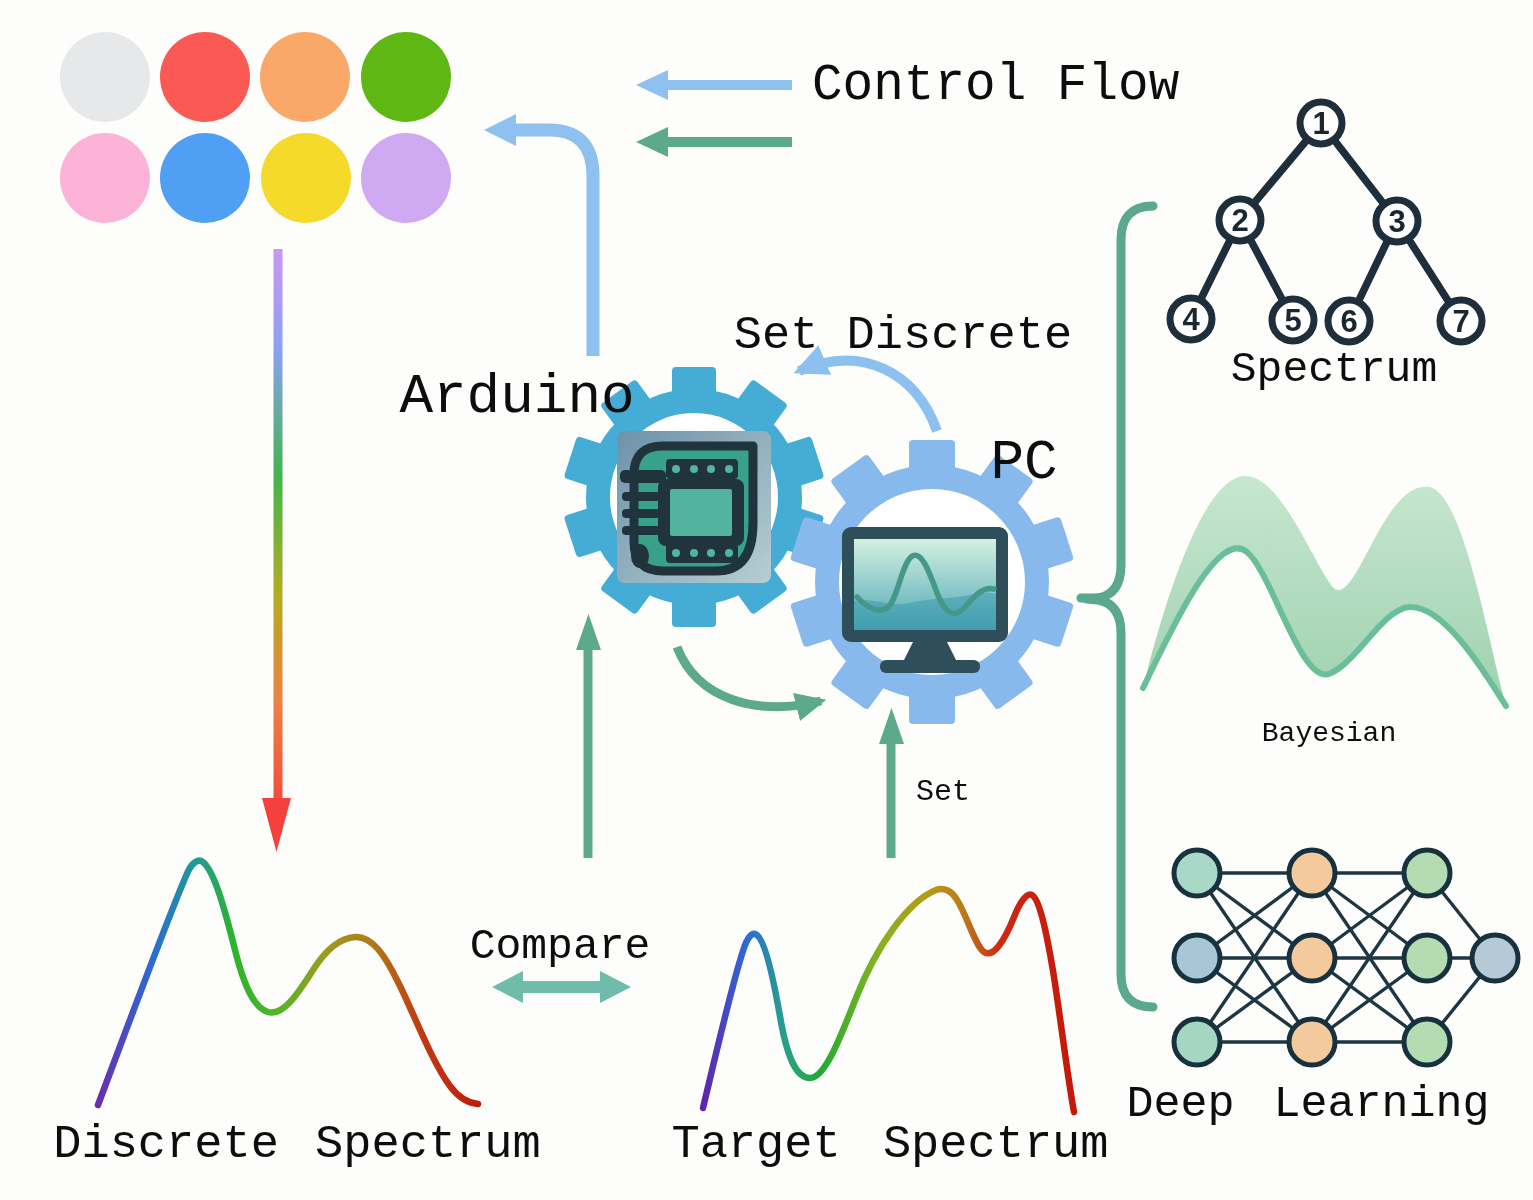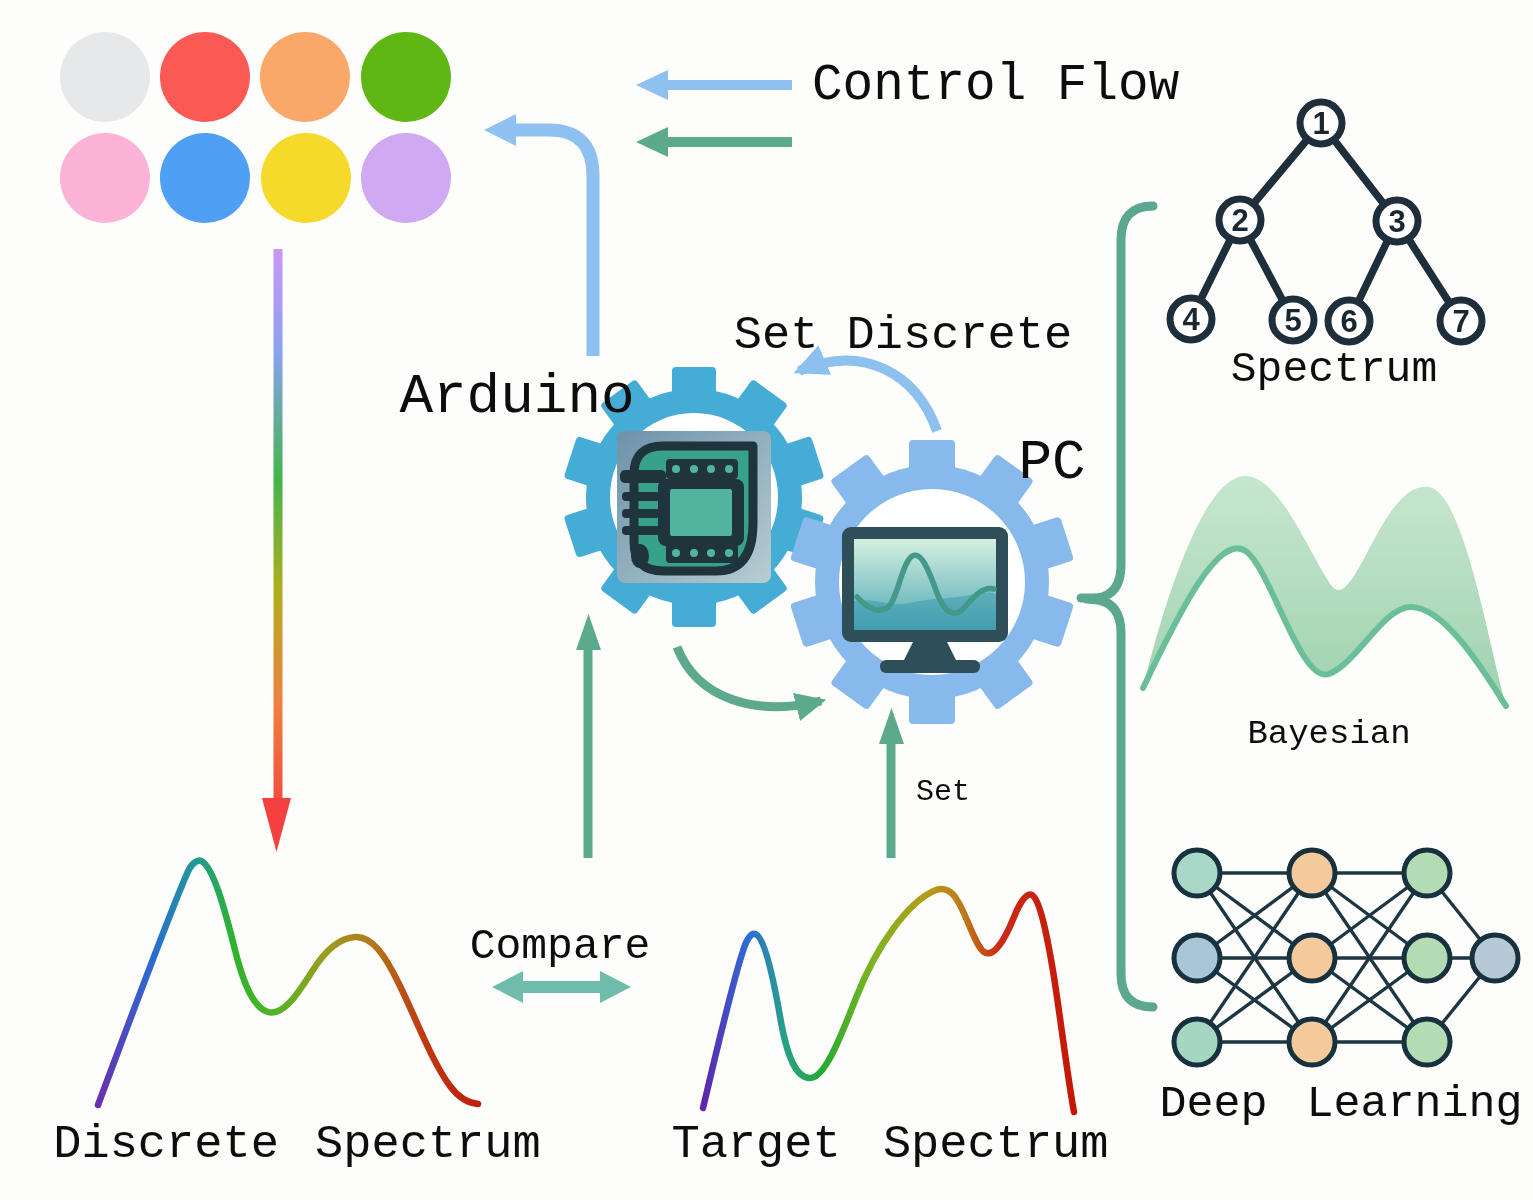--- a/index.html
+++ b/index.html
@@ -3,21 +3,21 @@
 <meta charset="utf-8">
 <style>
   html,body{margin:0;padding:0;background:#ffffff;}
   #canvas{position:relative;width:1533px;height:1200px;background:#fdfdfc;overflow:hidden;
           font-family:"Liberation Sans",sans-serif;}
   #vector-layer{position:absolute;left:0;top:0;}
   .lbl{position:absolute;color:#0d0d0d;white-space:nowrap;transform:translate(-50%,-50%);
        font-family:Liberation Mono, monospace;line-height:1;}
   .lbl.left-anchor{transform:translate(0,-50%);}
   .f51{font-size:51px;} .f48{font-size:56px;} .f47{font-size:47px;} .f46{font-size:30px;text-align:right;}
-  .f45{font-size:45px;} .f44{font-size:34px;} .f43{font-size:43px;}
+  .f45{font-size:45px;} .f44{font-size:28px;} .f43{font-size:43px;}
   .ws8{word-spacing:8px;} .ws14{word-spacing:14px;} .ws12{word-spacing:12px;}
 </style>
 </head>
 <body>
 
 <div id="canvas">
 
 <svg id="vector-layer" width="1533" height="1200" viewBox="0 0 1533 1200">
   <defs>
     <linearGradient id="gradRainbow" x1="0" y1="249" x2="0" y2="852" gradientUnits="userSpaceOnUse">
@@ -271,22 +271,22 @@
       <circle cx="1427" cy="958" r="23" fill="#b4dcb2"></circle>
       <circle cx="1427" cy="1042" r="23" fill="#b4dcb2"></circle>
       <circle cx="1495" cy="958" r="23" fill="#b6c9d7"></circle>
     </g>
   </g>
 </svg>
 
 <div class="lbl left-anchor f51" style="left:812px;top:85px;">Control Flow</div>
 <div class="lbl f47" style="left:903px;top:335px;">Set Discrete</div>
 <div class="lbl f48" style="left:517px;top:397px;">Arduino</div>
-<div class="lbl f48" style="left:1052px;top:463px;">PC</div>
+<div class="lbl f48" style="left:1024px;top:463px;">PC</div>
 <div class="lbl f46" style="left:943px;top:792px;">Set</div>
 <div class="lbl f43" style="left:560px;top:934px;margin-top:12px;">Compare</div>
 <div class="lbl f47 ws8" style="left:297px;top:1144px;">Discrete Spectrum</div>
 <div class="lbl f47 ws14" style="left:890px;top:1144px;">Target Spectrum</div>
 <div class="lbl f43" style="left:1334px;top:369px;">Spectrum</div>
 <div class="lbl f44" style="left:1329px;top:734px;">Bayesian</div>
-<div class="lbl f45 ws12" style="left:1341px;top:1104px;">Deep Learning</div>
+<div class="lbl f45 ws12" style="left:1308px;top:1104px;">Deep Learning</div>
 
 </div>
 
 </body></html>

